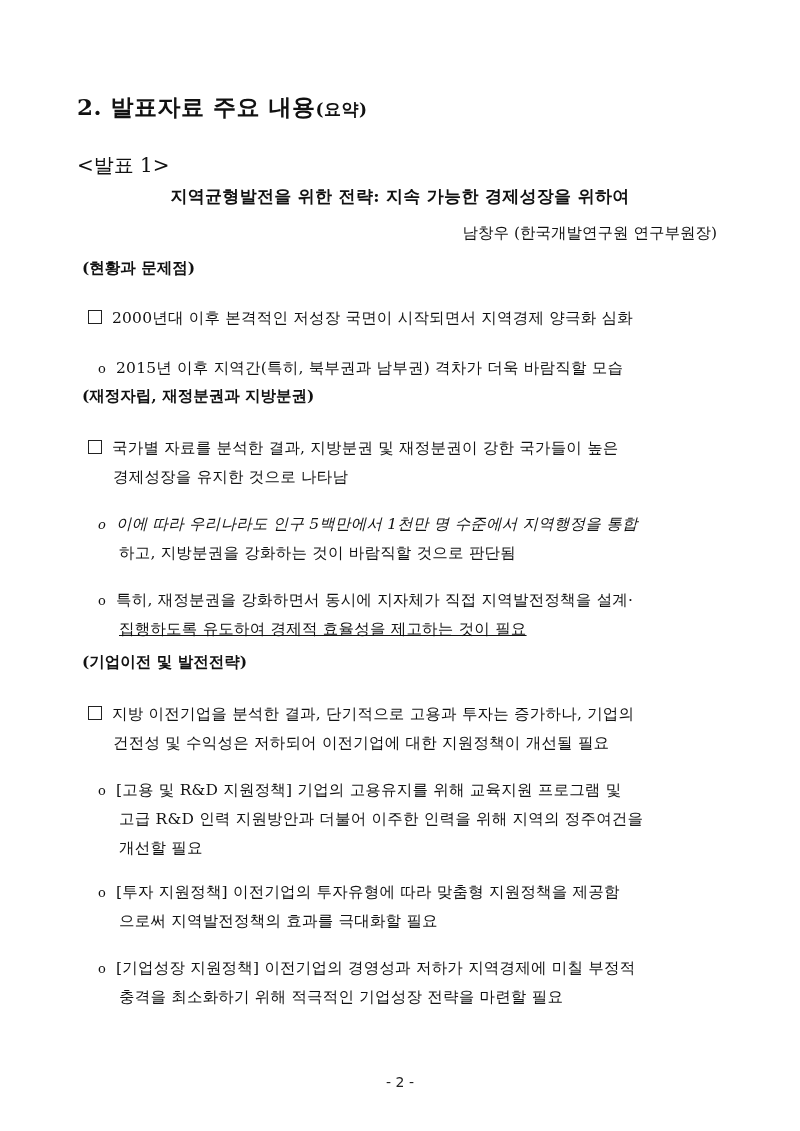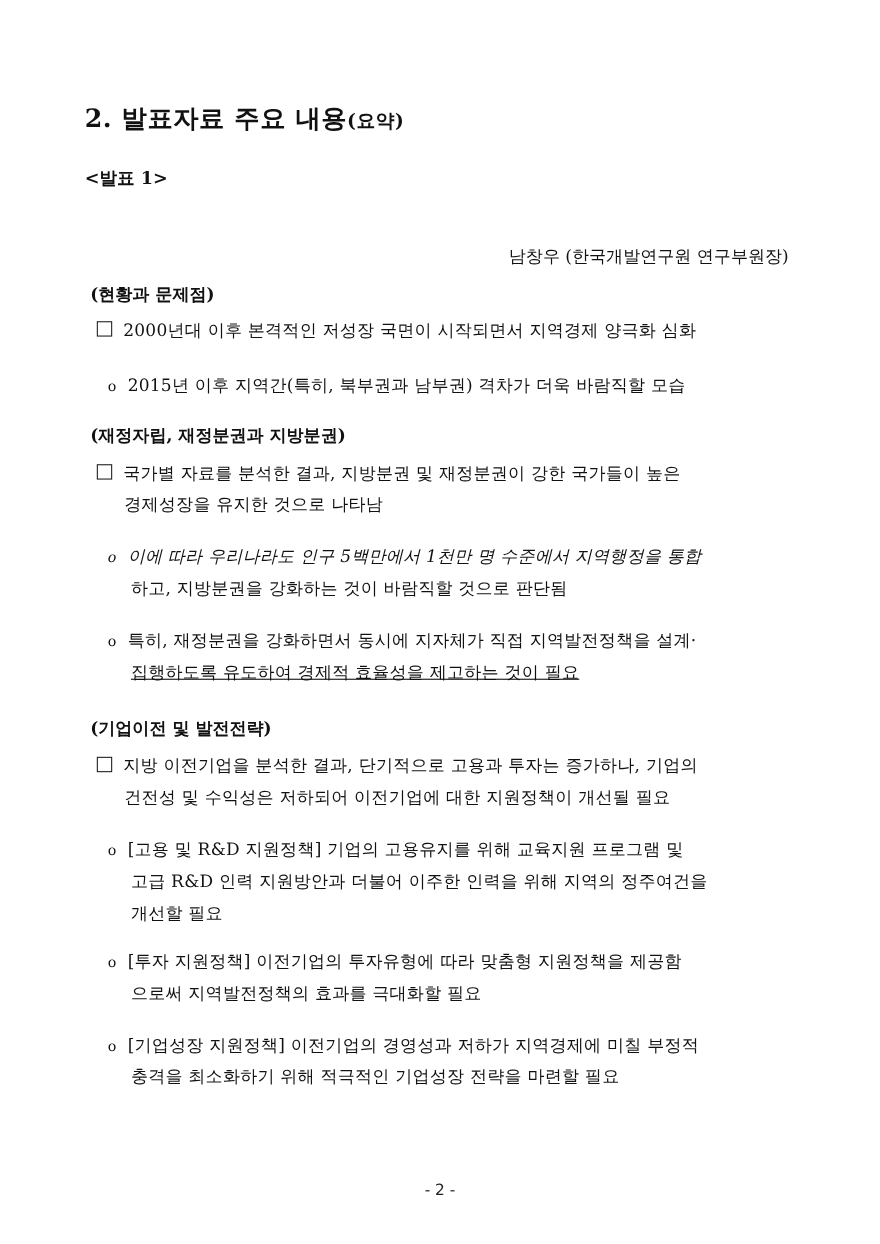--- a/index.html
+++ b/index.html
@@ -5,25 +5,25 @@
   html, body { margin: 0; padding: 0; background: #ffffff; }
   body {
     width: 800px; height: 1131px; position: relative; overflow: hidden;
     font-family: "DejaVu Serif", "Liberation Serif", serif;
     color: #111111;
   }
   .page { position: absolute; left: 0; top: 0; width: 800px; height: 1131px; }
   .abs { position: absolute; white-space: nowrap; }
   .h1 { left: 77px; top: 92px; font-size: 23px; font-weight: bold; letter-spacing: 0.5px; }
   .h1 .small { font-size: 17px; font-weight: bold; }
-  .pres { left: 77px; top: 152px; font-size: 16px; font-weight: bold; text-align: center; }
+  .pres { left: 77px; top: 152px; font-size: 20px; font-weight: normal; text-align: center; }
   .title { left: 0; width: 800px; text-align: center; top: 185px; font-size: 17px; font-weight: bold; letter-spacing: 0.3px; }
   .author { right: 83px; top: 223px; font-size: 15.5px; }
   .sec { left: 82px; font-size: 15.5px; font-weight: bold; }
-  .line { font-size: 15.5px; letter-spacing: 0.2px; }
+  .line { font-size: 15.5px; letter-spacing: 0.2px; margin-top: 18px; }
   .box-line { left: 88px; }
   .box-cont { left: 113px; }
   .cir-line { left: 98px; }
   .cir-cont { left: 119px; }
   .sq {
     display: inline-block; width: 14px; height: 14px; border: 1.2px solid #222;
     vertical-align: -1px; margin-right: 10px; box-sizing: border-box;
   }
   .cir { font-size: 13px; margin-right: 10px; }
   .pagenum { left: 0; width: 800px; text-align: center; top: 1074px; font-size: 14px; font-family: "DejaVu Sans", sans-serif; color: #222; }
@@ -32,20 +32,21 @@
 <body>
 
 <div class="page">
 
   <div class="abs h1">
     <span>2. 발표자료 주요 내용</span><span class="small">(요약)</span>
   </div>
 
   <div class="abs pres">&lt;발표 1&gt;</div>
 
+  <div class="abs title">지역균형발전을 위한 전략: 지속 가능한 경제성장을 위하여</div>
 
   <div class="abs author">남창우 (한국개발연구원 연구부원장)</div>
 
   <div class="abs sec" style="top:258px;">(현황과 문제점)</div>
 
   <div class="abs line box-line" style="top:290px;">
     <span class="sq"></span><span>2000년대 이후 본격적인 저성장 국면이 시작되면서 지역경제 양극화 심화</span>
   </div>
 
   <div class="abs line cir-line" style="top:340px;">

